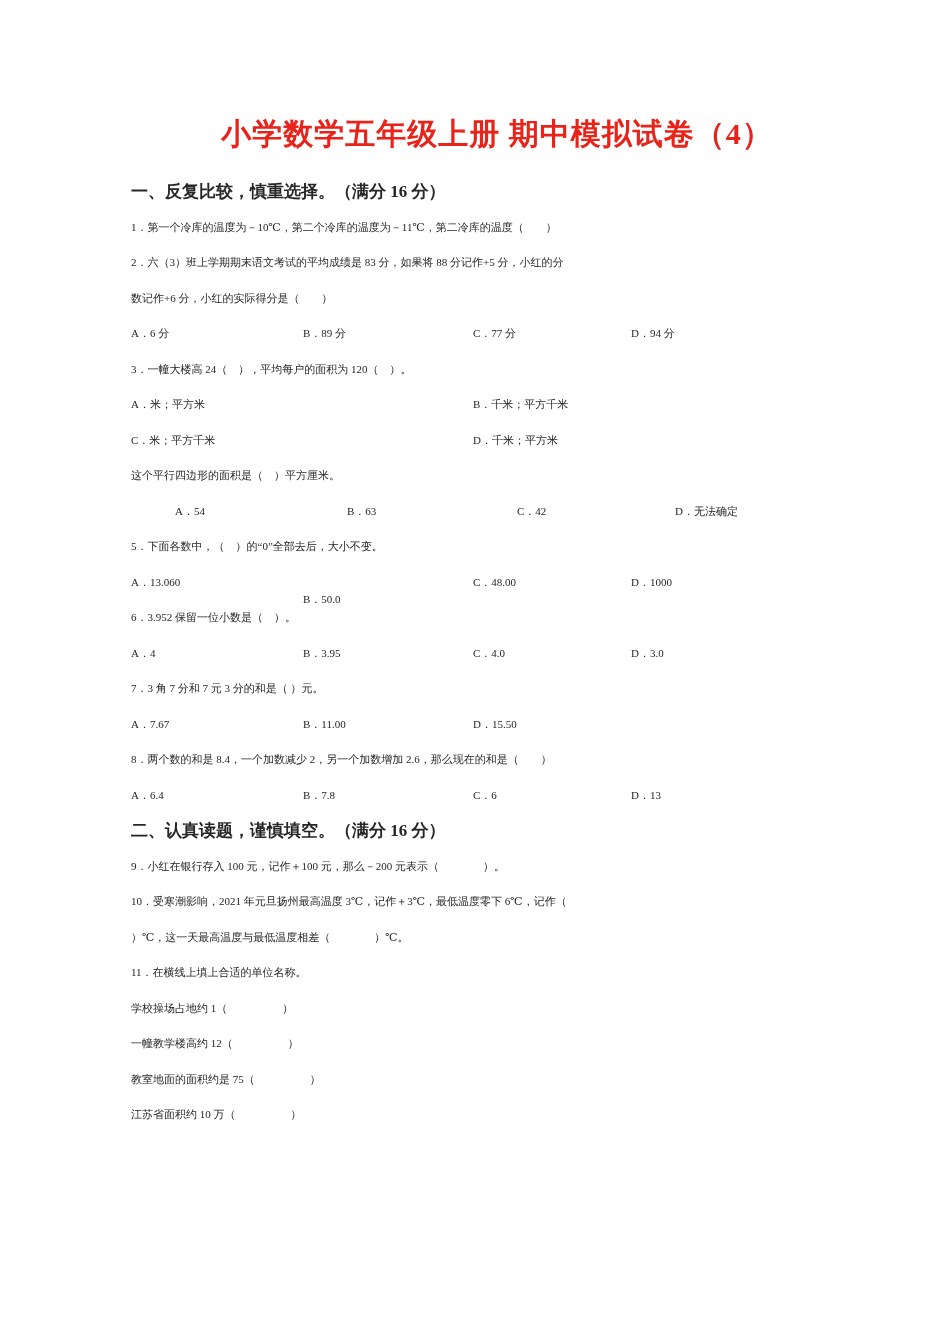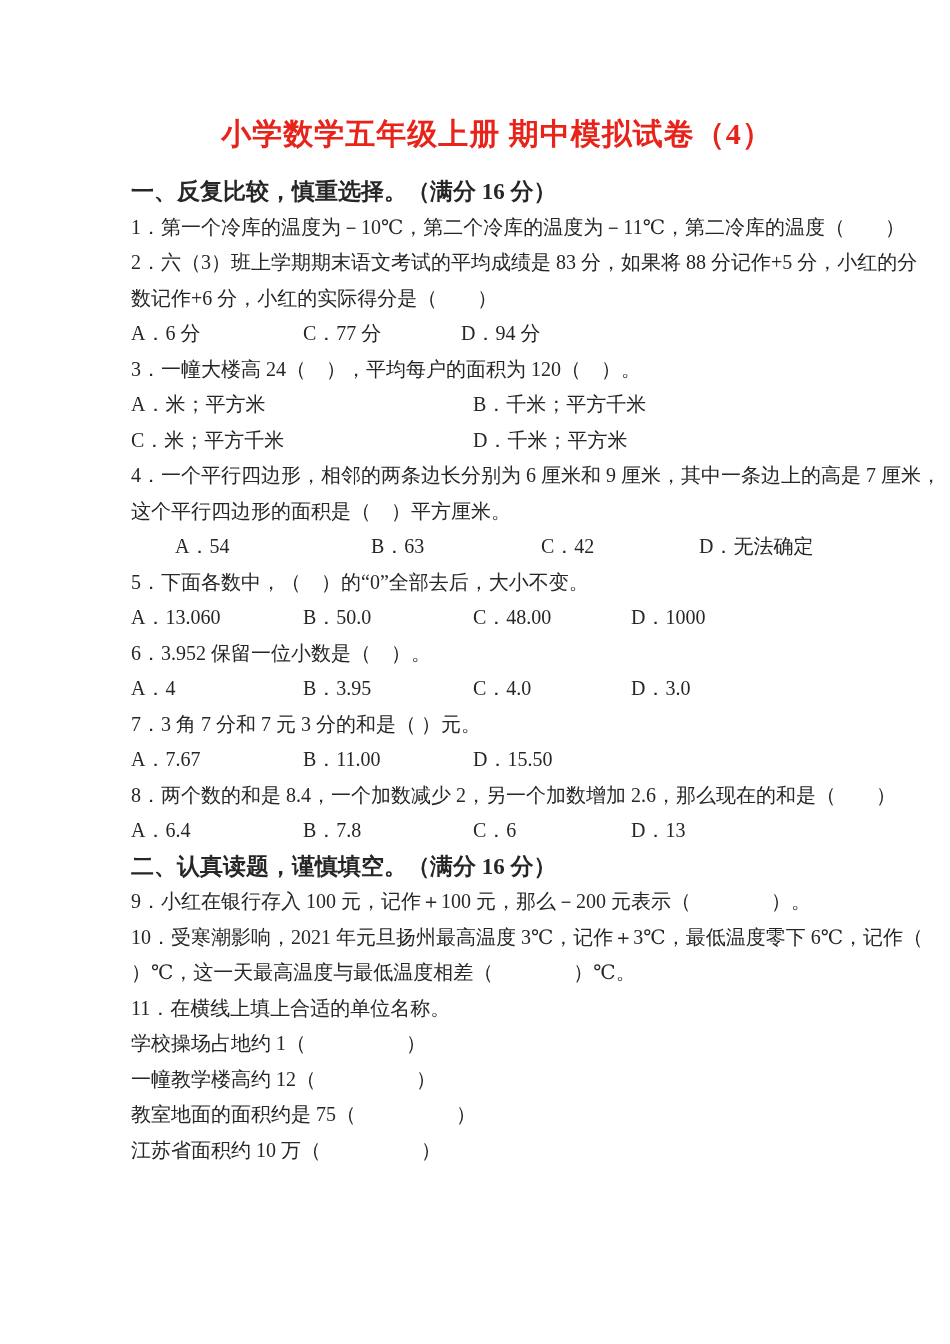--- a/index.html
+++ b/index.html
@@ -19,68 +19,68 @@
     font-size: 30px;
     line-height: 40px;
     font-weight: bold;
     letter-spacing: 1px;
     padding-left: 44px;
   }
   .content {
     margin: 20px 20px 0 131px;
   }
   .tline {
-    font-size: 20px;
+    font-size: 11px;
     line-height: 35.5px;
     height: 35.5px;
     white-space: nowrap;
   }
   .section-heading {
     font-weight: bold;
-    font-size: 23px;
+    font-size: 17px;
   }
   .options { display: flex; }
   .option { flex: 0 0 auto; }
 </style>
 </head>
 <body>
 
 <div class="page" style="color: rgb(38, 38, 38);">
   <h1 class="title" style="color: rgb(232, 35, 26);">小学数学五年级上册 期中模拟试卷（4）</h1>
   <div class="content" id="content">
       <div class="tline section-heading">一、反复比较，慎重选择。（满分 16 分）</div>
       <div class="tline">1．第一个冷库的温度为－10℃，第二个冷库的温度为－11℃，第二冷库的温度（　　）</div>
       <div class="tline">2．六（3）班上学期期末语文考试的平均成绩是 83 分，如果将 88 分记作+5 分，小红的分</div>
       <div class="tline">数记作+6 分，小红的实际得分是（　　）</div>
       <div class="tline options">
         <span class="option" style="width: 172px;">A．6 分</span>
+        <span class="option" style="width: 170px;">B．89 分</span>
         <span class="option" style="width: 158px;">C．77 分</span>
         <span class="option">D．94 分</span>
       </div>
       <div class="tline">3．一幢大楼高 24（　），平均每户的面积为 120（　）。</div>
       <div class="tline options">
         <span class="option" style="width: 342px;">A．米；平方米</span>
         <span class="option">B．千米；平方千米</span>
       </div>
       <div class="tline options">
         <span class="option" style="width: 342px;">C．米；平方千米</span>
         <span class="option">D．千米；平方米</span>
       </div>
-      <div class="tline">4．一个平行四边形，相邻的两条边长分别为 6 厘米和 9 厘米，其中一条边上的高是 7 厘米，</div>
       <div class="tline">这个平行四边形的面积是（　）平方厘米。</div>
       <div class="tline options">
         <span class="option" style="width: 172px; margin-left: 44px;">A．54</span>
-        <span class="option" style="width: 170px; margin-left: 24px;">B．63</span>
+        <span class="option" style="width: 170px;">B．63</span>
         <span class="option" style="width: 158px;">C．42</span>
         <span class="option">D．无法确定</span>
       </div>
       <div class="tline">5．下面各数中，（　）的“0”全部去后，大小不变。</div>
       <div class="tline options">
         <span class="option" style="width: 172px;">A．13.060</span>
-        <span class="option" style="width: 170px;">B．50.0</span>
+        <span class="option" style="width: 170px; margin-top: 17px;">B．50.0</span>
         <span class="option" style="width: 158px;">C．48.00</span>
         <span class="option">D．1000</span>
       </div>
       <div class="tline">6．3.952 保留一位小数是（　）。</div>
       <div class="tline options">
         <span class="option" style="width: 172px;">A．4</span>
         <span class="option" style="width: 170px;">B．3.95</span>
         <span class="option" style="width: 158px;">C．4.0</span>
         <span class="option">D．3.0</span>
       </div>

